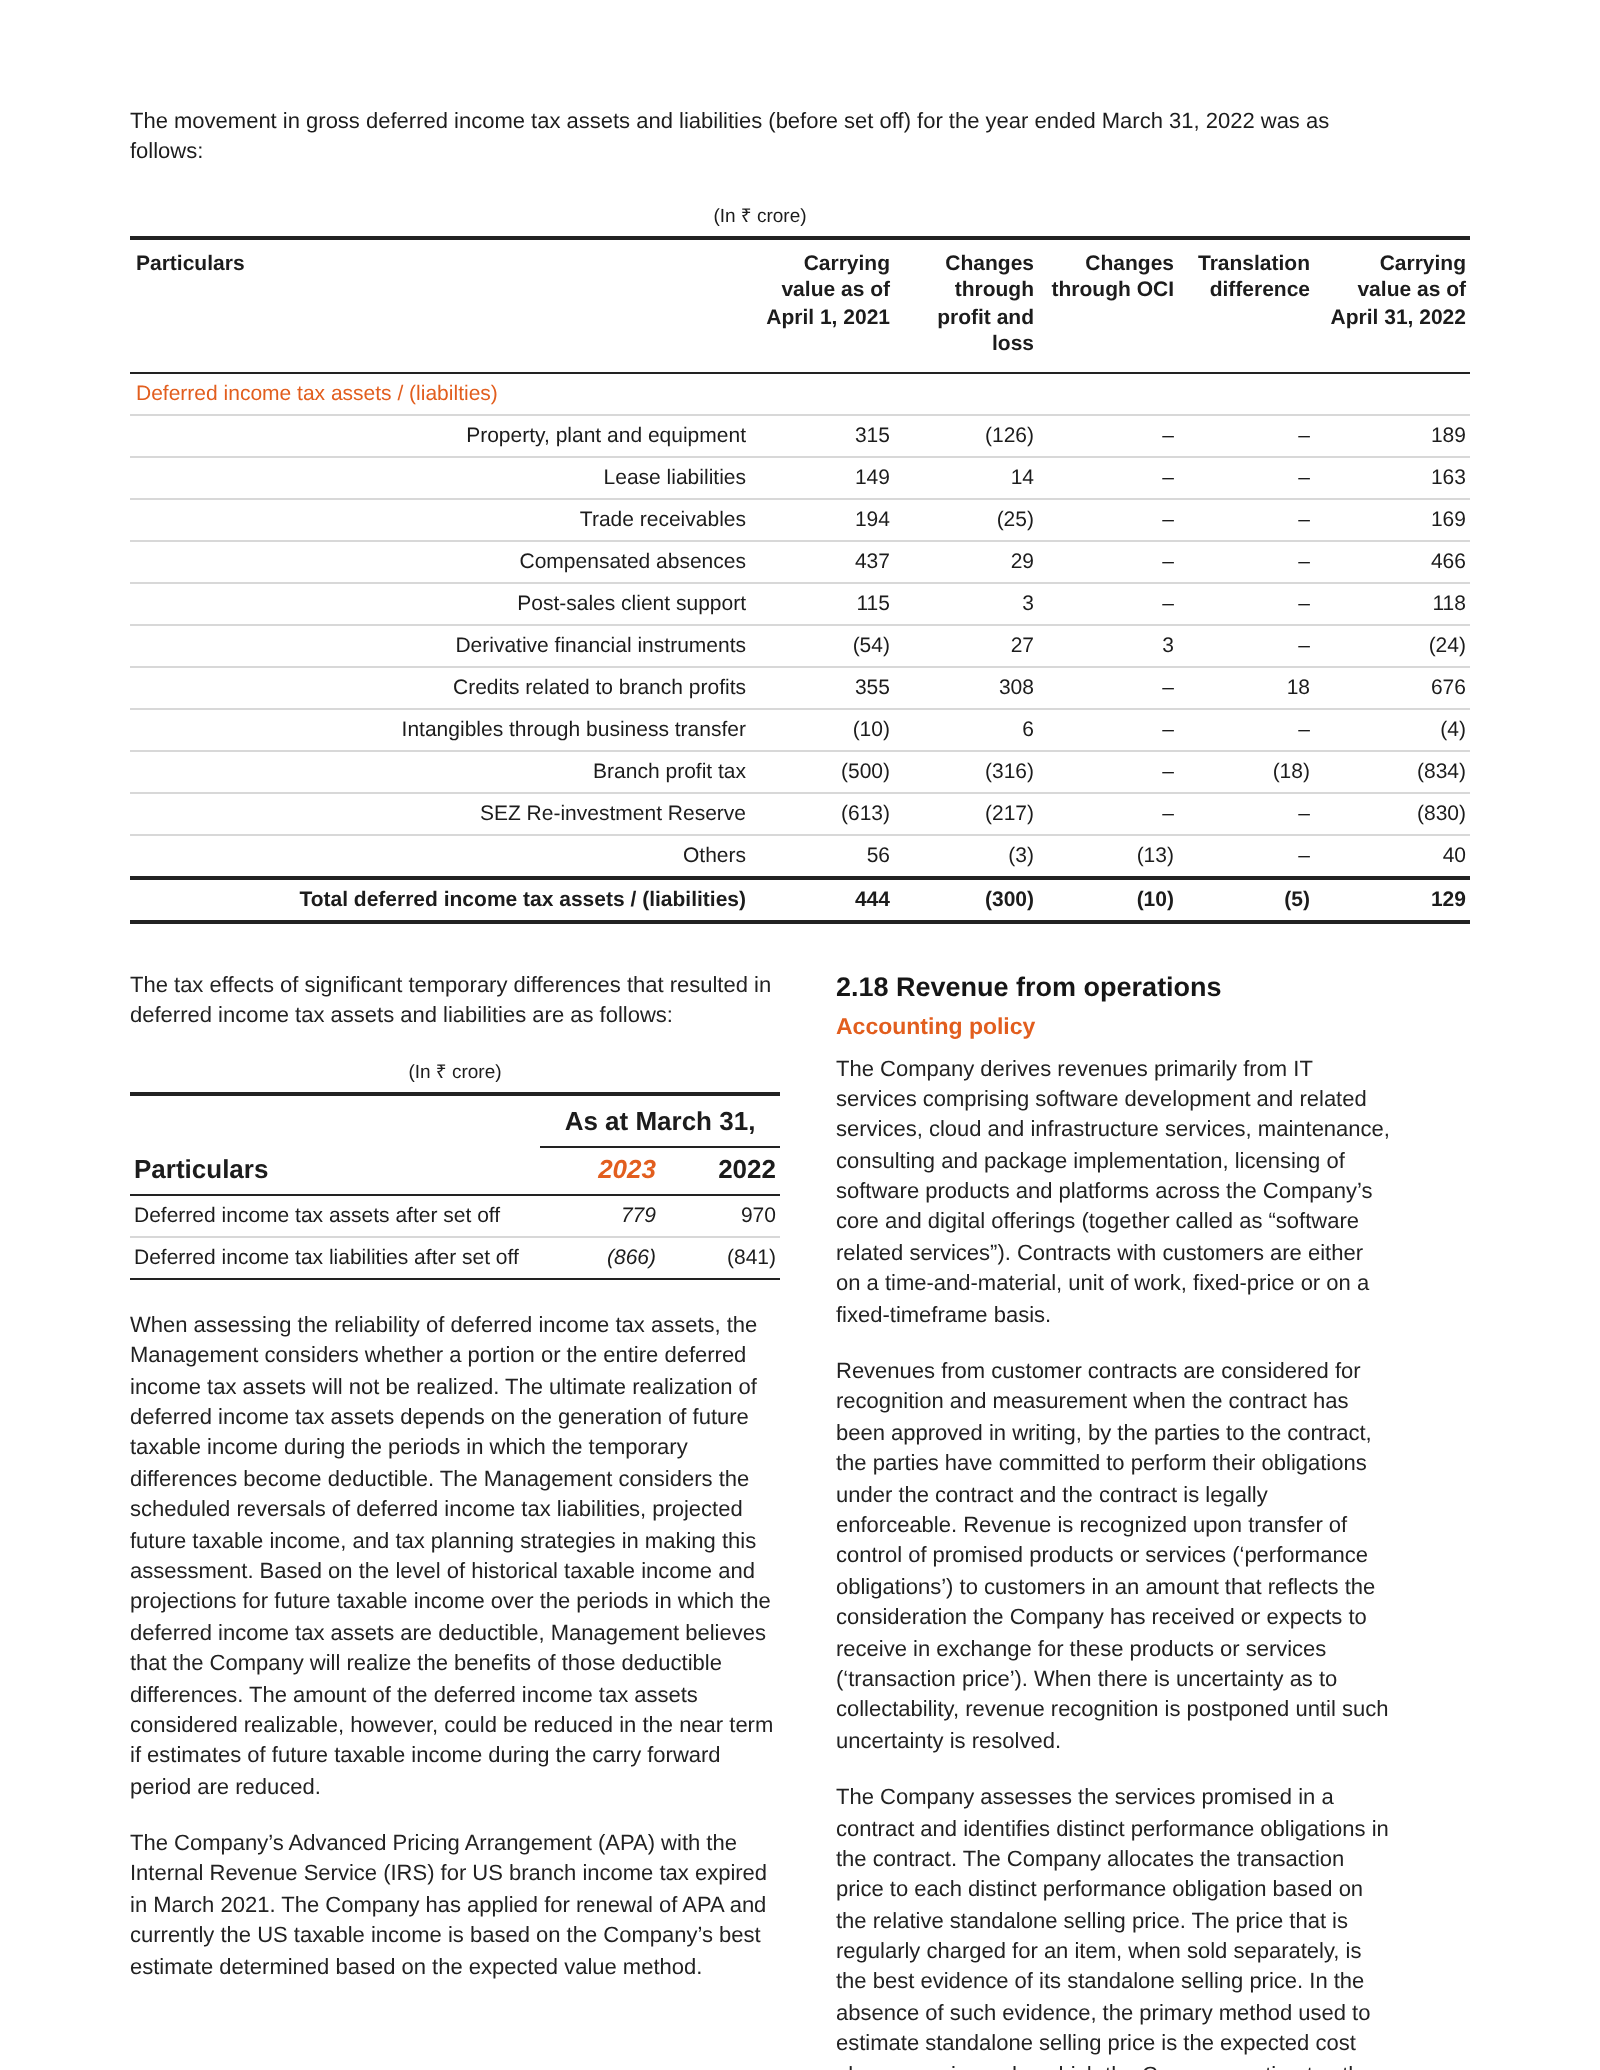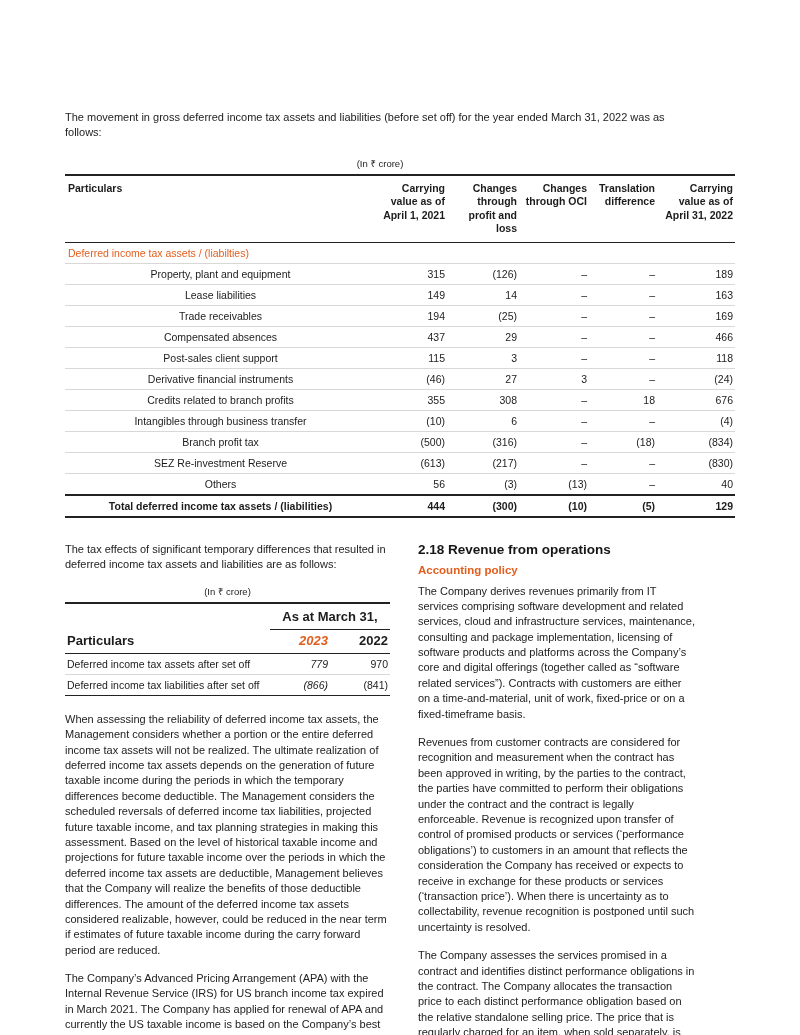--- a/index.html
+++ b/index.html
@@ -1,36 +1,36 @@
 <!DOCTYPE html>
 <html style="--accent: #e25e1e; --footer-rule: #6f2b1e;"><head>
 <meta charset="utf-8">
 <style>
   * { margin:0; padding:0; box-sizing:border-box; }
   html,body { background:#ffffff; }
   body { font-family:"Liberation Sans", sans-serif; color:#1c1c1c; }
-  .page { position:relative; width:760px; height:1035px; background:#fff; padding:110px 65px 0 65px; overflow:hidden; }
+  .page { position:relative; width:760px; height:1035px; background:#fff; padding:54px 65px 0 65px; overflow:hidden; }
 
   .intro { font-size:11px; line-height:1.4; margin-bottom:16px; color:#1c1c1c; }
   .unit-note { font-size:9.5px; text-align:center; margin-bottom:4px; color:#1c1c1c; }
 
   table { border-collapse:collapse; width:100%; table-layout:fixed; }
 
   .main-table { margin-bottom:24px; }
   .main-table th {
     font-size:10.5px; font-weight:bold; text-align:right; vertical-align:top;
     padding:6px 2px 6px 6px; line-height:1.28;
     border-top:2px solid #222; border-bottom:1px solid #222;
   }
   .main-table th.left { text-align:left; padding-left:3px; }
   .main-table td {
     font-size:10.5px; text-align:right; padding:4px 2px 4px 6px;
     border-bottom:1px solid #d8d8d8; color:#1c1c1c;
   }
-  .main-table td.left { text-align:center; padding-left:3px; }
+  .main-table td.left { text-align:right; padding-left:3px; }
   .main-table tr.section-row td { color:var(--accent,#e25e1e); text-align:left; padding-left:3px; }
   .main-table tr.total-row td { font-weight:bold; border-top:2px solid #222; border-bottom:2px solid #222; }
 
   .two-col { display:flex; gap:28px; }
   .col-left { flex:0 0 325px; }
   .col-right { flex:1; }
   .col-left p, .col-right p { font-size:11px; line-height:1.4; margin-bottom:13px; color:#222; }
 
   .small-table { margin:2px 0 16px 0; }
   .small-table th { font-size:13px; font-weight:bold; line-height:1.25; }
@@ -127,21 +127,21 @@
       <tr>
         <td class="left">Post-sales client support</td>
         <td>115</td>
         <td>3</td>
         <td>–</td>
         <td>–</td>
         <td>118</td>
       </tr>
       <tr>
         <td class="left">Derivative financial instruments</td>
-        <td>(46)</td>
+        <td>(54)</td>
         <td>27</td>
         <td>3</td>
         <td>–</td>
         <td>(24)</td>
       </tr>
       <tr>
         <td class="left">Credits related to branch profits</td>
         <td>355</td>
         <td>308</td>
         <td>–</td>

